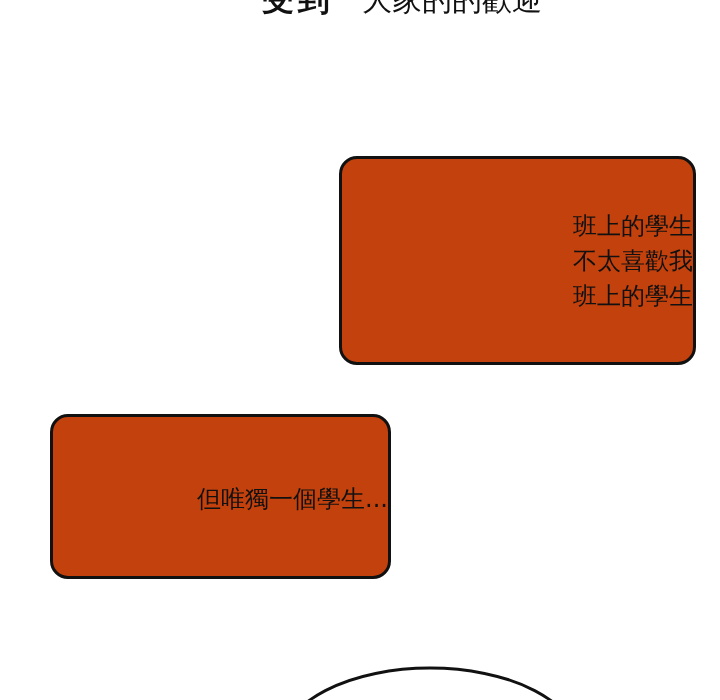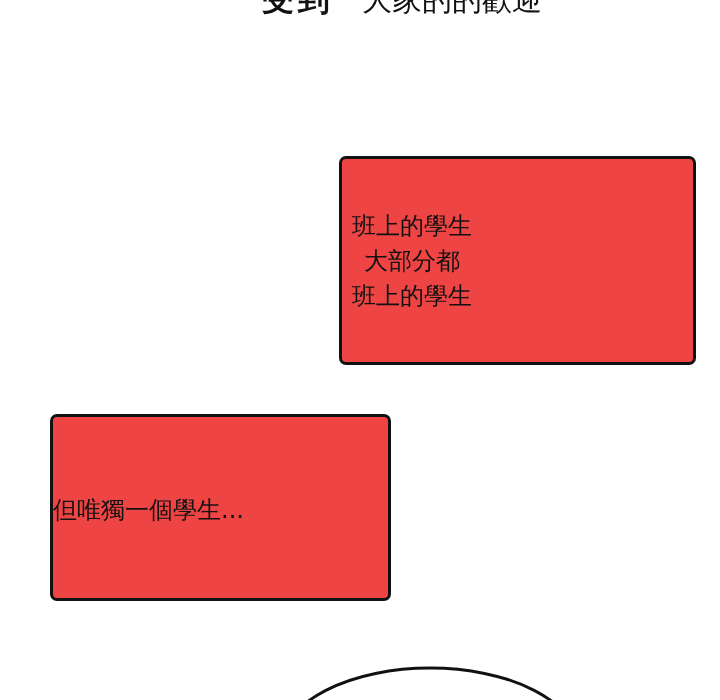--- a/index.html
+++ b/index.html
@@ -16,25 +16,25 @@
   .top-caption .bold-part {
     position: absolute; left: 262px; top: 0; font-size: 32px; font-weight: bold;
     letter-spacing: 4px; color: #111;
   }
   .top-caption .text-part {
     position: absolute; left: 362px; top: 2px; font-size: 30px; color: #111;
     letter-spacing: 0px;
   }
   .panel {
     position: absolute; box-sizing: border-box;
-    border: 3px solid #111111; border-radius: 7px; background: #ef4444;
-    display: flex; align-items: center; justify-content: flex-start;
+    border: 3px solid #111111; border-radius: 18px; background: #c2410c;
+    display: flex; align-items: center; justify-content: flex-end;
   }
   .panel-right { left: 339px; top: 156px; width: 357px; height: 209px; }
-  .panel-left { left: 50px; top: 414px; width: 341px; height: 187px; }
+  .panel-left { left: 50px; top: 414px; width: 341px; height: 165px; }
   .panel .lines {
     text-align: center; font-size: 24px; line-height: 35px; color: #111;
   }
   .panel-right .lines { margin-left: 10px; margin-top: 2px; }
   .panel-left .lines { margin-left: 0px; margin-top: 5px; white-space: nowrap; }
   .line { display: block; }
   .arc {
     position: absolute; left: 0; top: 0; width: 720px; height: 700px;
     pointer-events: none;
   }
@@ -43,21 +43,21 @@
 <body>
 
 <div class="top-caption">
   <span class="bold-part">受到</span>
   <span class="text-part">大家的的歡迎</span>
 </div>
 
 <div class="panel panel-right">
   <div class="lines">
     <span class="line">班上的學生</span>
-    <span class="line">大部分都</span>
+    <span class="line">不太喜歡我</span>
     <span class="line">班上的學生</span>
   </div>
 </div>
 
 <div class="panel panel-left">
   <div class="lines">
     <span class="line">但唯獨一個學生...</span>
   </div>
 </div>
 

